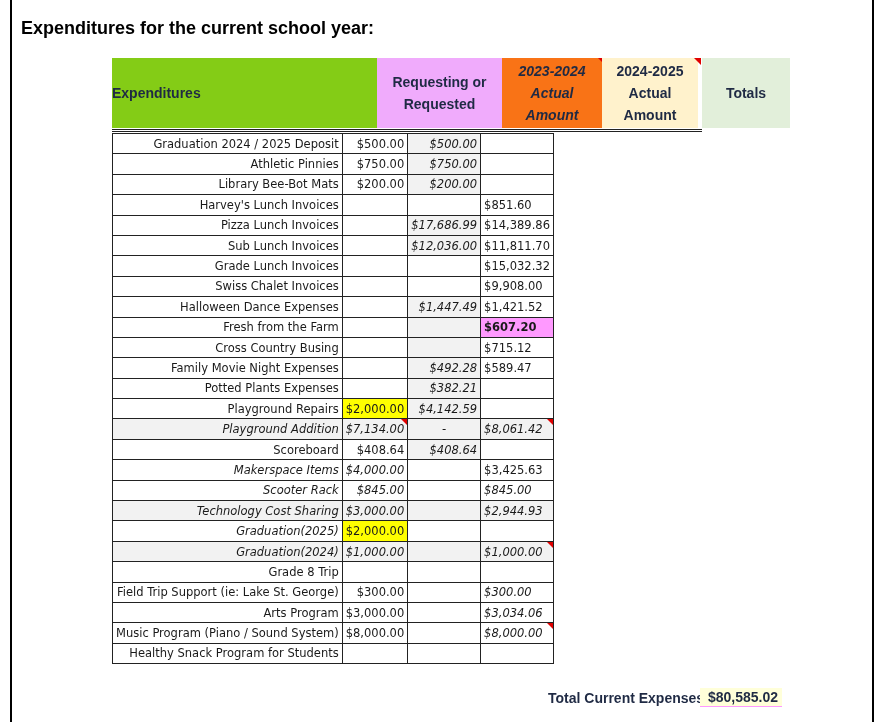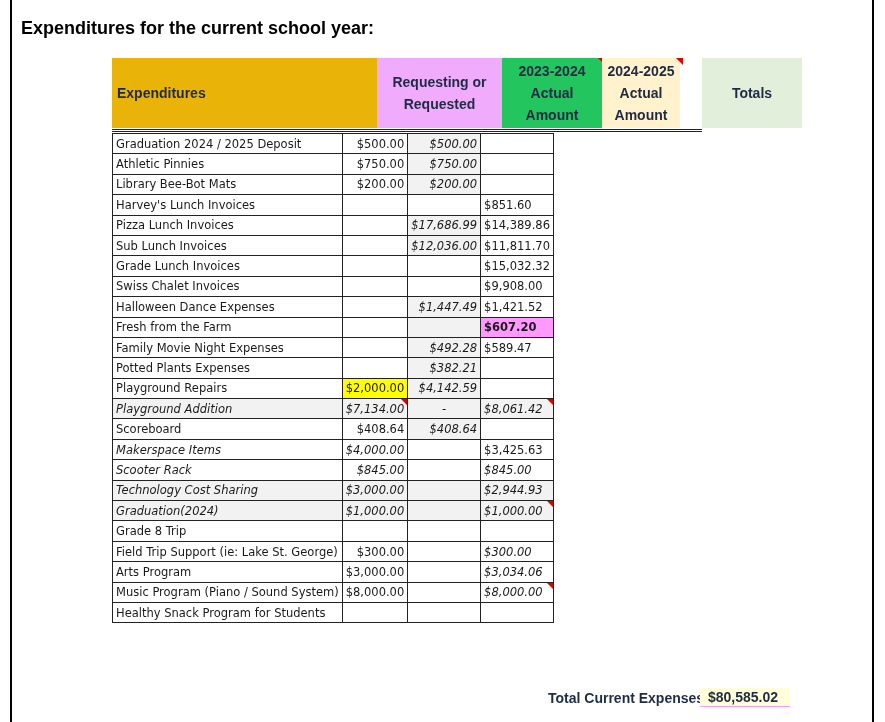--- a/index.html
+++ b/index.html
@@ -9,44 +9,44 @@
     border-left: 2px solid #000; border-right: 2px solid #000; border-top: 0;
     box-sizing: border-box;
   }
   .title {
     position: absolute; left: 21px; top: 18px;
     font-family: "Liberation Sans", sans-serif; font-weight: bold; font-size: 18px; color: #000;
   }
   .sheet { position: absolute; left: 112px; top: 58px; font-family: "DejaVu Sans", sans-serif; font-size: 12px; color: #1a1a1a; }
   .hdr { position: absolute; top: 0; height: 70px; font-family: "Liberation Sans", sans-serif; font-weight: bold; font-size: 14px; color: #1f2a44; display:flex; align-items:center; box-sizing: border-box; }
   .hdr .stack { display:flex; flex-direction:column; align-items:center; line-height: 22px; width:100%; text-align:center; }
-  .hdr-exp { left: 0; width: 265px; background: #eab308; padding-left: 5px; }
+  .hdr-exp { left: 0; width: 265px; background: #84cc16; }
   .hdr-req { left: 265px; width: 125px; background: #f0abfc; }
-  .hdr-a23 { left: 390px; width: 100px; background: #22c55e; }
-  .hdr-a25 { left: 490px; width: 78px; background: #fff2cc; }
-  .hdr-tot { left: 590px; width: 100px; background: #e2efda; justify-content:center; }
+  .hdr-a23 { left: 390px; width: 100px; background: #f97316; font-style: italic; }
+  .hdr-a25 { left: 490px; width: 96px; background: #fff2cc; }
+  .hdr-tot { left: 590px; width: 88px; background: #e2efda; justify-content:center; }
   .tri { position:absolute; top:0; right:0; width:0; height:0; border-top:7px solid #e00000; border-left:7px solid transparent; }
   .hdr-a23 .tri { right: -3px; }
   .hdr-a25 .tri { right: -3px; }
   .rule { position:absolute; left:0; top: 71px; width: 590px; border-top: 3px double #222; }
   table.grid { position:absolute; left:0; top: 75px; border-collapse: collapse; table-layout: fixed; }
   table.grid td { border: 1px solid #222; height: 20.4px; padding: 0 3px; white-space: nowrap; overflow: hidden; position: relative; box-sizing: border-box; font-family: "DejaVu Sans", sans-serif; font-size: 11.5px; }
-  td.c-name { width: 265px; text-align: left; }
+  td.c-name { width: 265px; text-align: right; }
   td.c-req { width: 125px; text-align: right; }
   td.c-a23 { width: 100px; text-align: right; background: #f2f2f2; font-style: italic; }
   td.c-a25 { width: 100px; }
   td.italic { font-style: italic; }
   td.yellow { background: #ffff00 !important; text-align: right; }
   td.pink { background: #ff99ff !important; font-weight: bold; }
   td.grey { background: #f2f2f2; }
   td.white { background: #ffffff; }
   td.center { text-align: center; }
   td .ctri { position:absolute; top:0; right:0; width:0; height:0; border-top:6px solid #e00000; border-left:6px solid transparent; }
   .total-label { position:absolute; left: 548px; top: 690px; font-family: "Liberation Sans", sans-serif; font-weight: bold; font-size: 14px; color: #1f2a44; }
-  .total-value { position:absolute; left: 700px; top: 688px; padding: 1px 12px 1px 8px; background: #ffffd9; border-bottom: 1px solid #ff99ff; font-family: "Liberation Sans", sans-serif; font-weight: bold; font-size: 14px; color: #1f2a44; }
+  .total-value { position:absolute; left: 700px; top: 688px; padding: 1px 4px 1px 8px; background: #ffffd9; border-bottom: 1px solid #ff99ff; font-family: "Liberation Sans", sans-serif; font-weight: bold; font-size: 14px; color: #1f2a44; }
 </style>
 </head>
 <body>
 
 <div class="frame"></div>
 <div class="title">Expenditures for the current school year:</div>
 
 <div class="sheet">
   <div class="hdr hdr-exp">
     <span>Expenditures</span>
@@ -134,20 +134,26 @@
           <td class="c-a23">$1,447.49</td>
           <td class="c-a25">$1,421.52</td>
         </tr>
         <tr>
           <td class="c-name">Fresh from the Farm</td>
           <td class="c-req"></td>
           <td class="c-a23"></td>
           <td class="c-a25 pink">$607.20</td>
         </tr>
         <tr>
+          <td class="c-name">Cross Country Busing</td>
+          <td class="c-req"></td>
+          <td class="c-a23"></td>
+          <td class="c-a25">$715.12</td>
+        </tr>
+        <tr>
           <td class="c-name">Family Movie Night Expenses</td>
           <td class="c-req"></td>
           <td class="c-a23">$492.28</td>
           <td class="c-a25">$589.47</td>
         </tr>
         <tr>
           <td class="c-name">Potted Plants Expenses</td>
           <td class="c-req"></td>
           <td class="c-a23">$382.21</td>
           <td class="c-a25"></td>
@@ -182,20 +188,26 @@
           <td class="c-a23 white"></td>
           <td class="c-a25 italic">$845.00</td>
         </tr>
         <tr>
           <td class="c-name italic grey">Technology Cost Sharing</td>
           <td class="c-req italic grey">$3,000.00</td>
           <td class="c-a23"></td>
           <td class="c-a25 italic grey">$2,944.93</td>
         </tr>
         <tr>
+          <td class="c-name italic">Graduation(2025)</td>
+          <td class="c-req yellow">$2,000.00</td>
+          <td class="c-a23 white"></td>
+          <td class="c-a25"></td>
+        </tr>
+        <tr>
           <td class="c-name italic grey">Graduation(2024)</td>
           <td class="c-req italic grey">$1,000.00</td>
           <td class="c-a23"></td>
           <td class="c-a25 italic grey">$1,000.00<span class="ctri"></span></td>
         </tr>
         <tr>
           <td class="c-name">Grade 8 Trip</td>
           <td class="c-req"></td>
           <td class="c-a23 white"></td>
           <td class="c-a25"></td>

